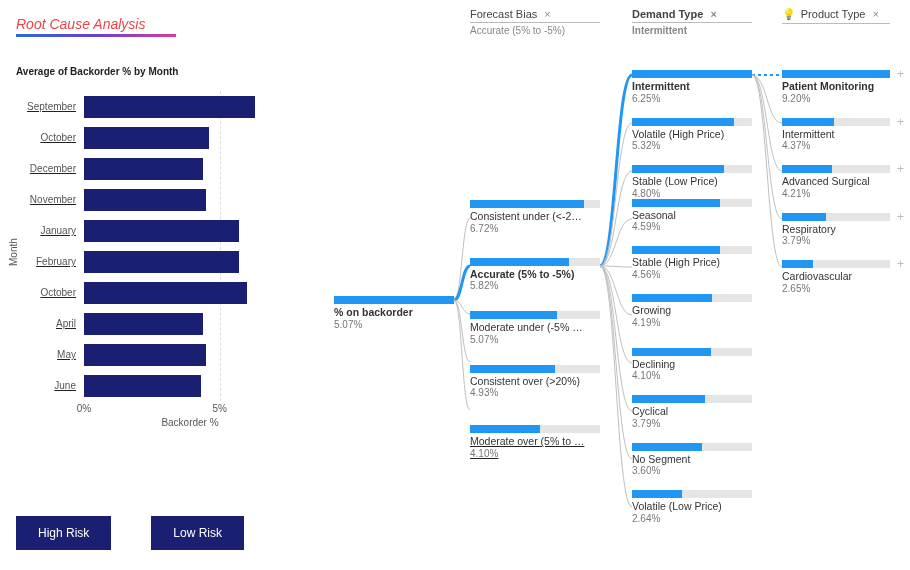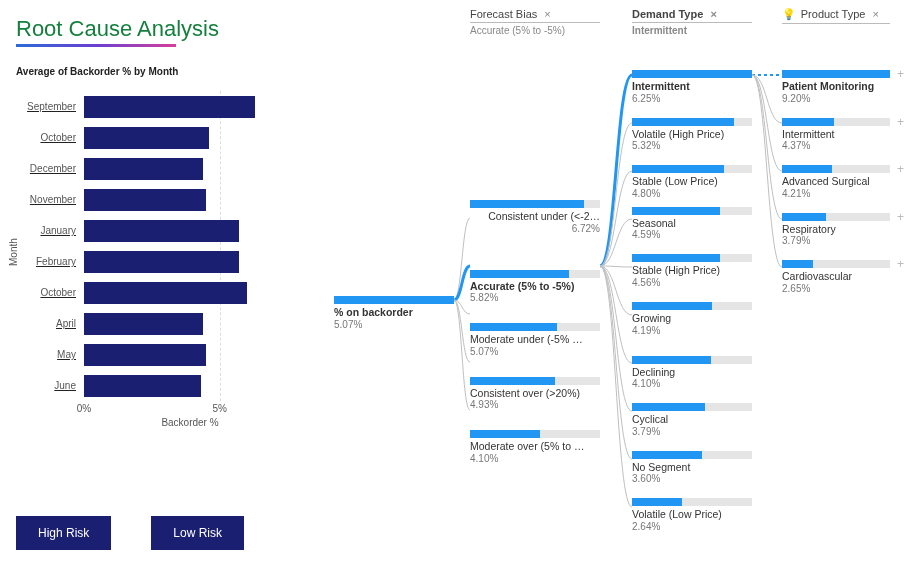--- a/index.html
+++ b/index.html
@@ -11,24 +11,25 @@
     background: #fff;
     width: 910px; height: 570px;
     overflow: hidden;
   }
   .page {
     position: relative;
     width: 910px; height: 570px;
     padding: 12px 16px;
   }
   .title {
-    font-size: 22px;
-    color: #15803d;
+    font-size: 14px;
+    color: #ef4444;
     margin: 4px 0 2px 0;
     font-weight: 400;
+    font-style: italic;
   }
   .title-underline {
     height: 3px; width: 160px;
     background: linear-gradient(to right, #2a6bd6 0%, #6a3fd1 50%, #d63f9a 100%);
     margin-bottom: 20px;
   }
   .left {
     position: absolute;
     left: 16px; top: 66px;
     width: 280px;
@@ -288,49 +289,49 @@
   <div class="col-root">
     <div class="node">
       <div class="nbar">
           <div class="nbar-fill" style="width:100%"></div>
         </div>
       <div class="nlabel bold">% on backorder</div>
       <div class="nval">5.07%</div>
     </div>
   </div>
   <div class="col-bias" id="col-bias">
-      <div class="node" style="margin-bottom: 36px; text-align: right;">
+      <div class="node" style="margin-bottom: 24px;">
         <div class="nbar">
           <div class="nbar-fill" style="width: 88%;"></div>
         </div>
         <div class="nlabel">Consistent under (&lt;-2…</div>
         <div class="nval">6.72%</div>
       </div>
       <div class="node" style="margin-bottom: 20px;">
         <div class="nbar">
           <div class="nbar-fill" style="width: 76%;"></div>
         </div>
         <div class="nlabel bold">Accurate (5% to -5%)</div>
         <div class="nval">5.82%</div>
       </div>
       <div class="node" style="margin-bottom: 20px;">
         <div class="nbar">
           <div class="nbar-fill" style="width: 67%;"></div>
         </div>
         <div class="nlabel">Moderate under (-5% …</div>
         <div class="nval">5.07%</div>
       </div>
-      <div class="node" style="margin-bottom: 20px;">
+      <div class="node" style="margin-bottom: 27px;">
         <div class="nbar">
           <div class="nbar-fill" style="width: 65%;"></div>
         </div>
         <div class="nlabel">Consistent over (&gt;20%)</div>
         <div class="nval">4.93%</div>
       </div>
-      <div class="node" style="margin-bottom: 20px;">
+      <div class="node" style="margin-bottom: 20px; text-decoration: underline;">
         <div class="nbar">
           <div class="nbar-fill" style="width: 54%;"></div>
         </div>
         <div class="nlabel">Moderate over (5% to …</div>
         <div class="nval">4.10%</div>
       </div>
     </div>
   <div class="col-demand" id="col-demand">
       <div class="node" style="margin-bottom: 14px;">
         <div class="nbar">
@@ -339,21 +340,21 @@
         <div class="nlabel bold">Intermittent</div>
         <div class="nval">6.25%</div>
       </div>
       <div class="node" style="margin-bottom: 14px;">
         <div class="nbar">
           <div class="nbar-fill" style="width: 85%;"></div>
         </div>
         <div class="nlabel">Volatile (High Price)</div>
         <div class="nval">5.32%</div>
       </div>
-      <div class="node" style="margin-bottom: 8px;">
+      <div class="node" style="margin-bottom: 0;">
         <div class="nbar">
           <div class="nbar-fill" style="width: 77%;"></div>
         </div>
         <div class="nlabel">Stable (Low Price)</div>
         <div class="nval">4.80%</div>
       </div>
       <div class="node" style="margin-bottom: 14px;">
         <div class="nbar">
           <div class="nbar-fill" style="width: 73%;"></div>
         </div>

